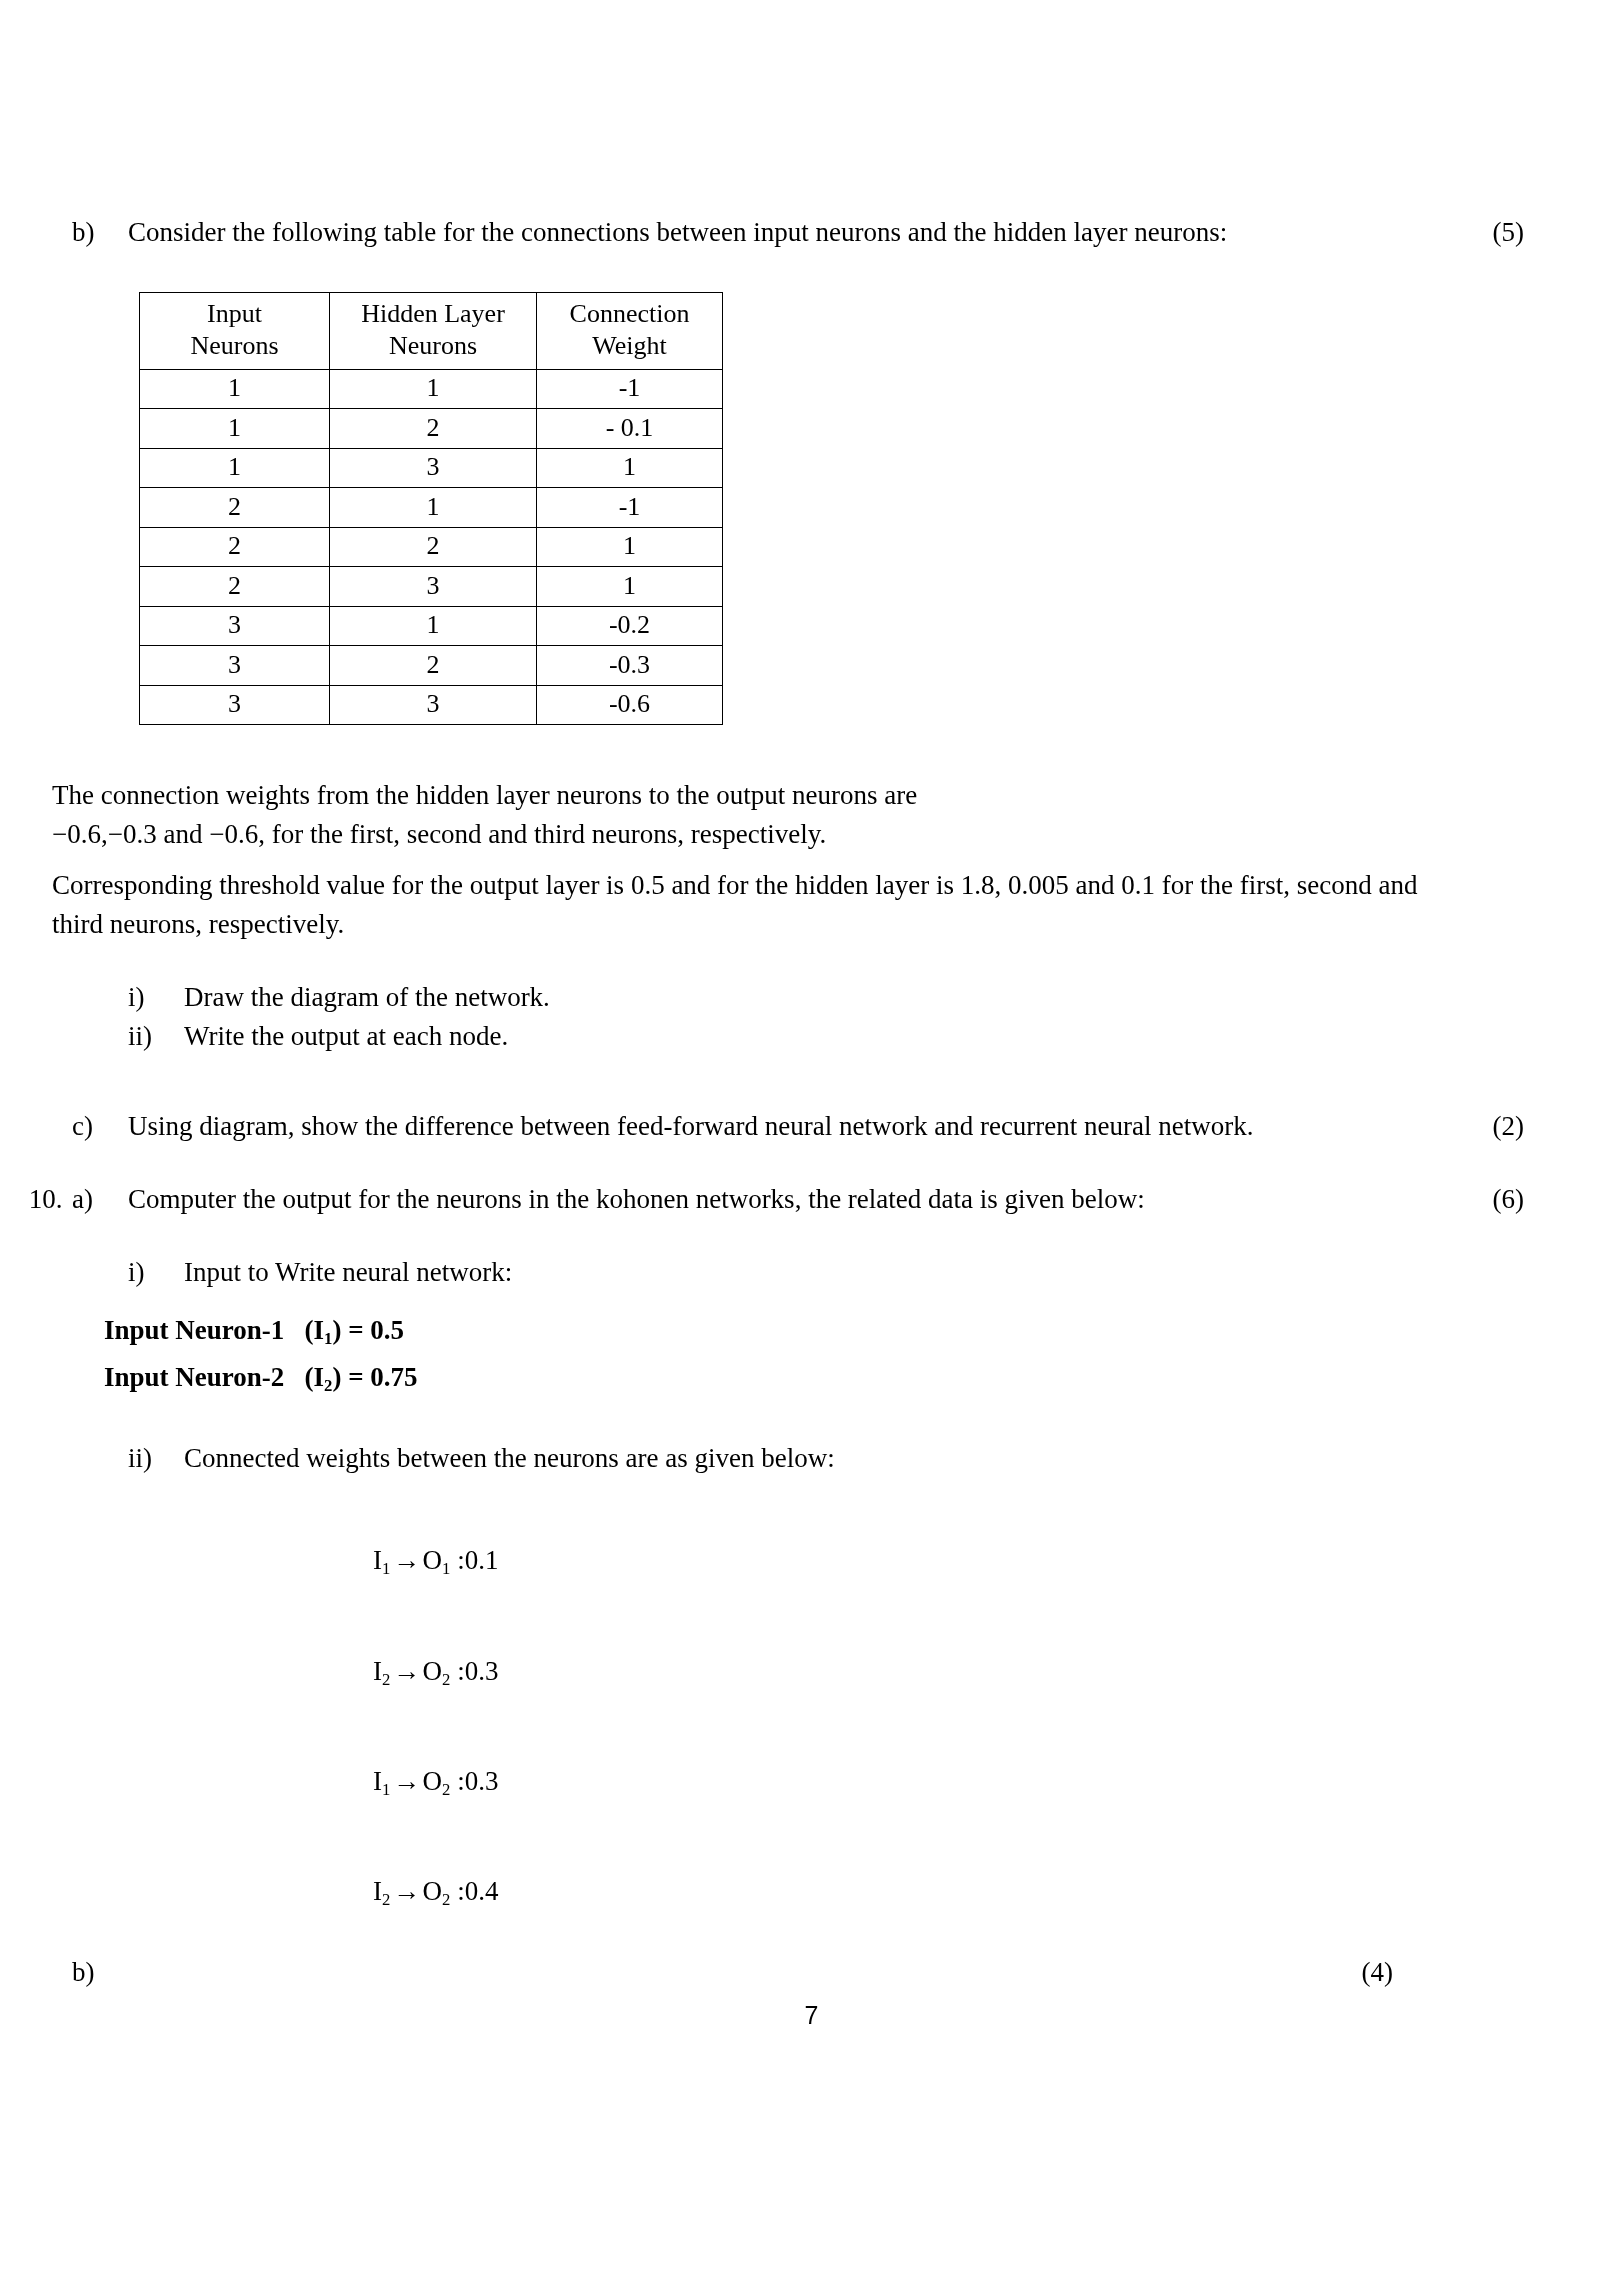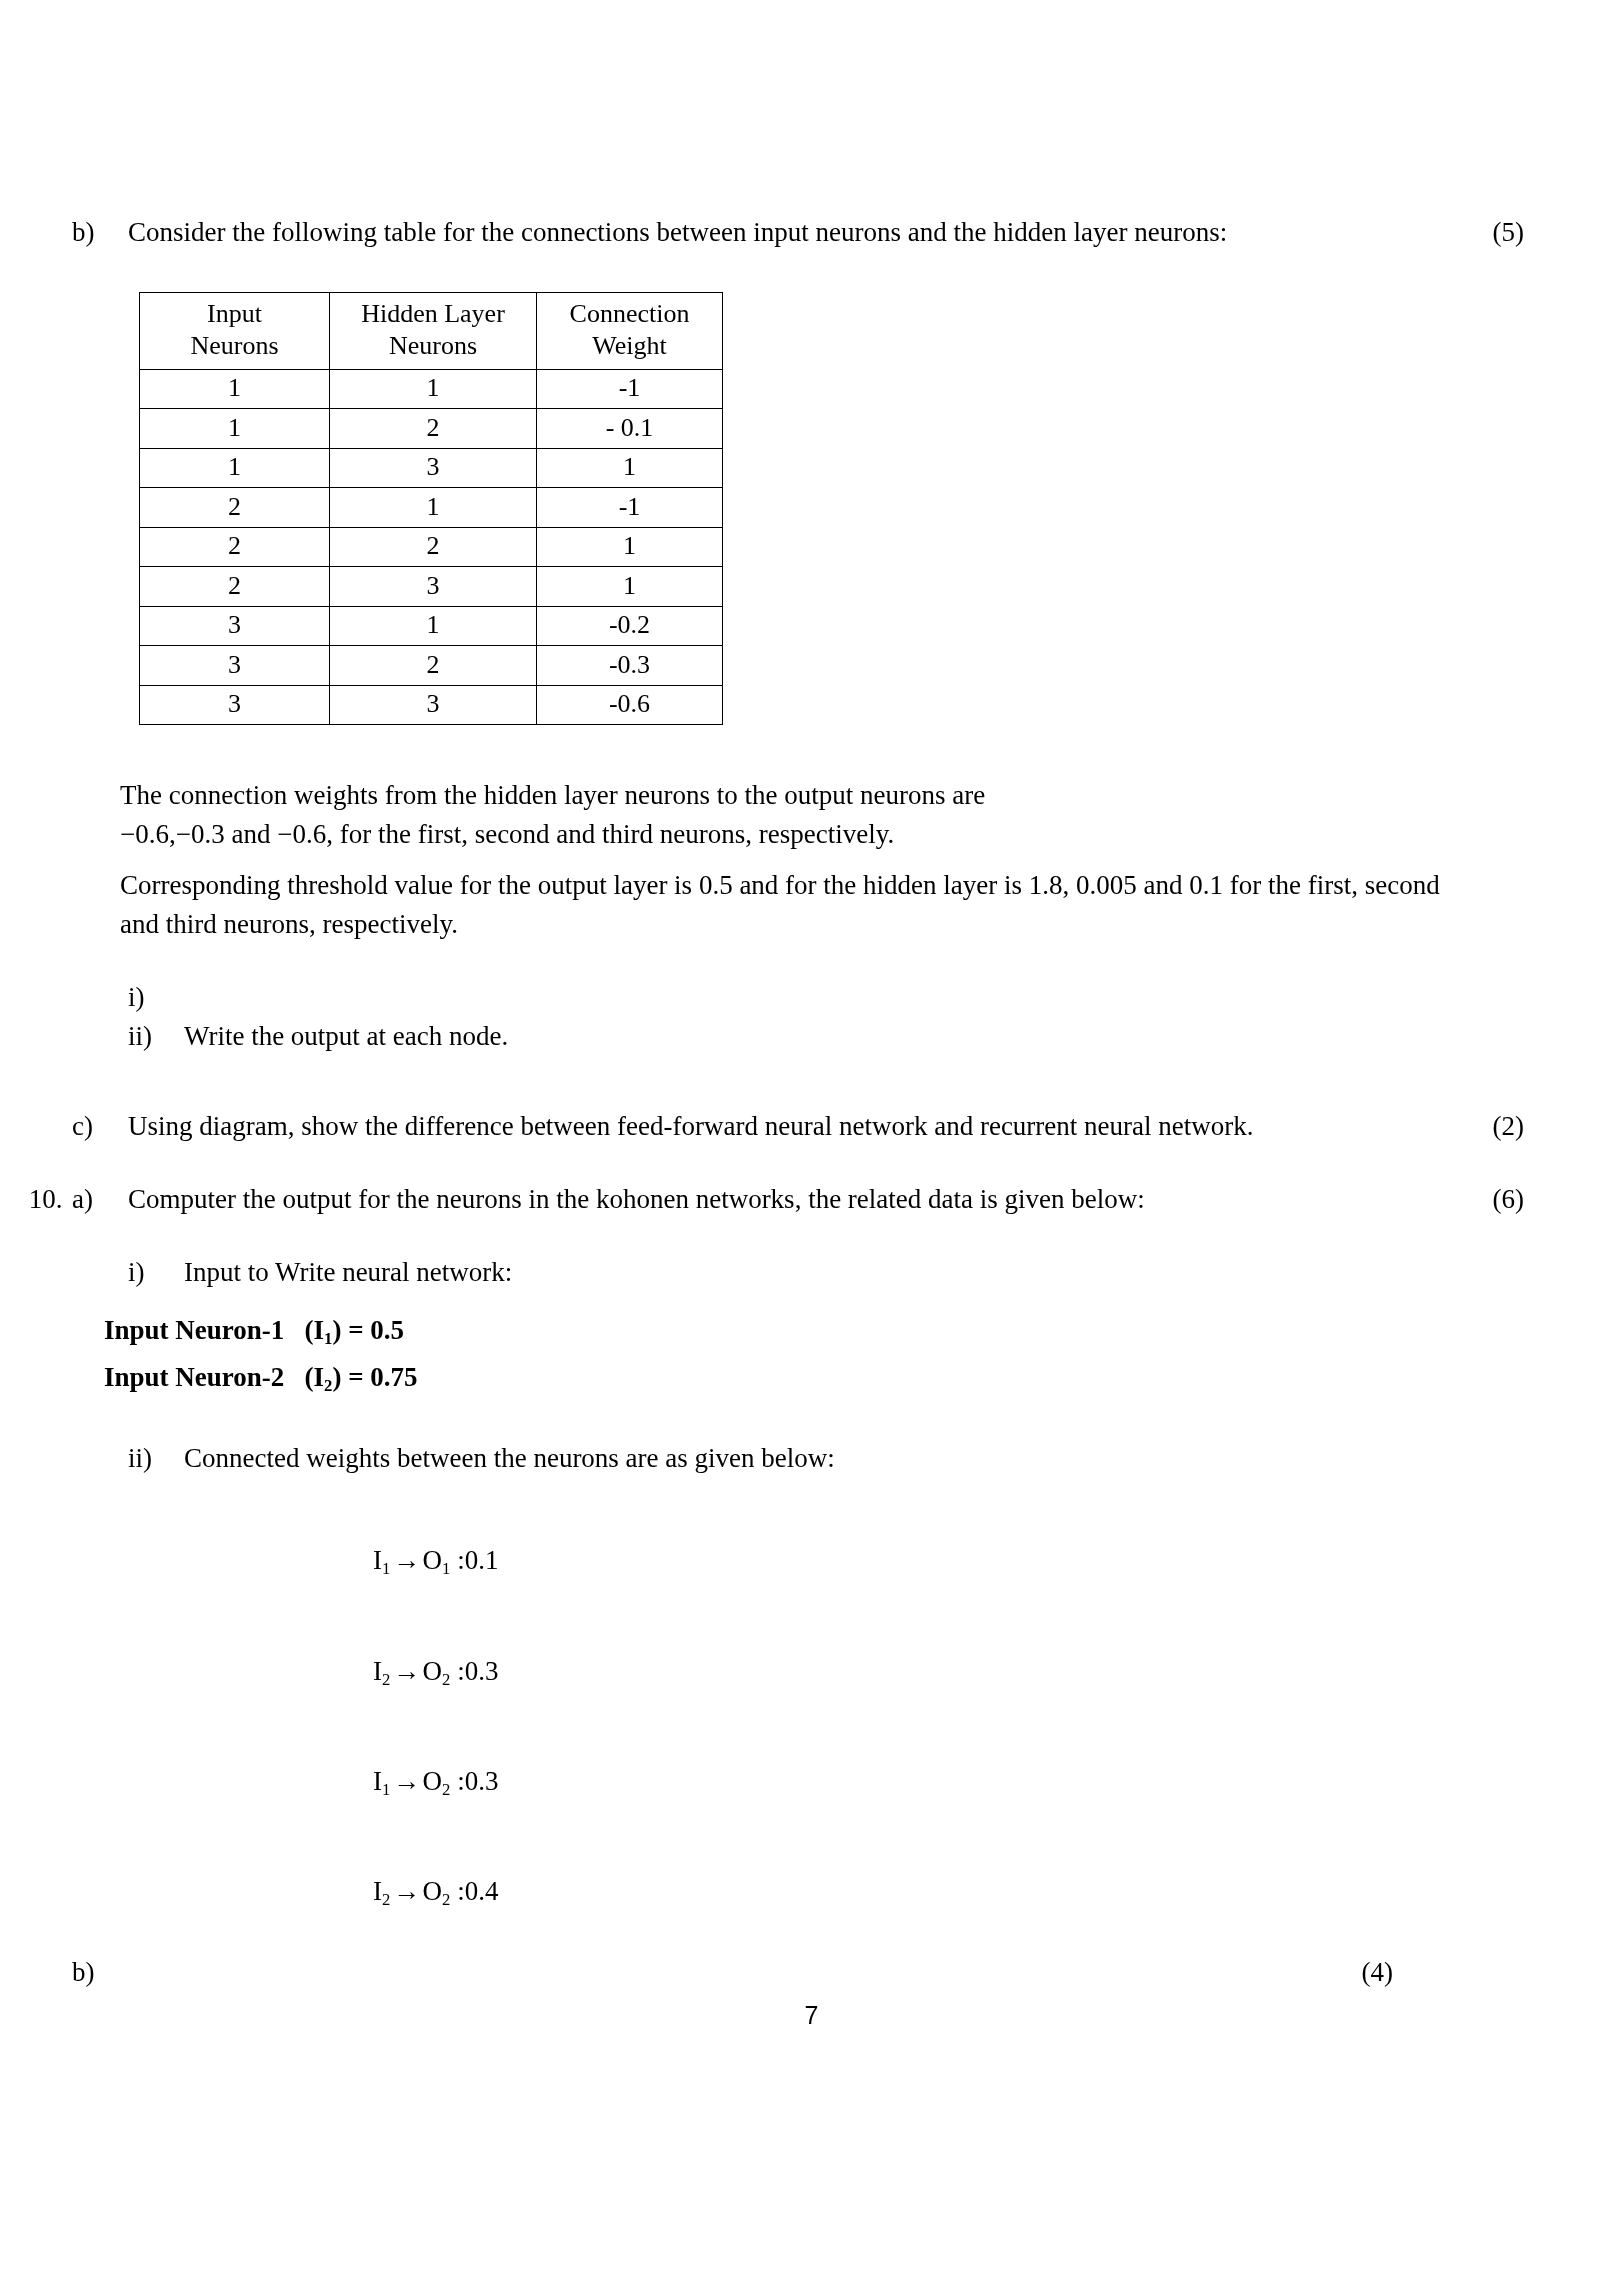--- a/index.html
+++ b/index.html
@@ -72,21 +72,21 @@
     font-size: 27px;
     line-height: 39px;
   }
   .rtext {
     font-size: 27px;
     line-height: 39px;
   }
 
   
   .para {
-    margin-left: 120px;
+    margin-left: 52px;
     margin-right: 151px;
     font-size: 27px;
     line-height: 39px;
   }
   .para-narrow {
     margin-left: 104px;
     font-size: 27px;
     line-height: 39px;
     font-weight: bold;
   }
@@ -250,20 +250,21 @@
 
     <div class="spacer-xs"></div>
 
     <div class="para">Corresponding threshold value for the output layer is 0.5 and for the hidden layer is 1.8, 0.005 and 0.1 for the first, second and third neurons, respectively.</div>
 
     <div class="spacer-m"></div>
 
     <div class="rrow">
       <div class="rspacer"></div>
       <div class="rlet">i)</div>
+      <div class="rtext">Draw the diagram of the network.</div>
     </div>
     <div class="rrow">
       <div class="rspacer"></div>
       <div class="rlet">ii)</div>
       <div class="rtext">Write the output at each node.</div>
     </div>
 
     <div class="spacer-l"></div>
 
     <div class="qrow">

